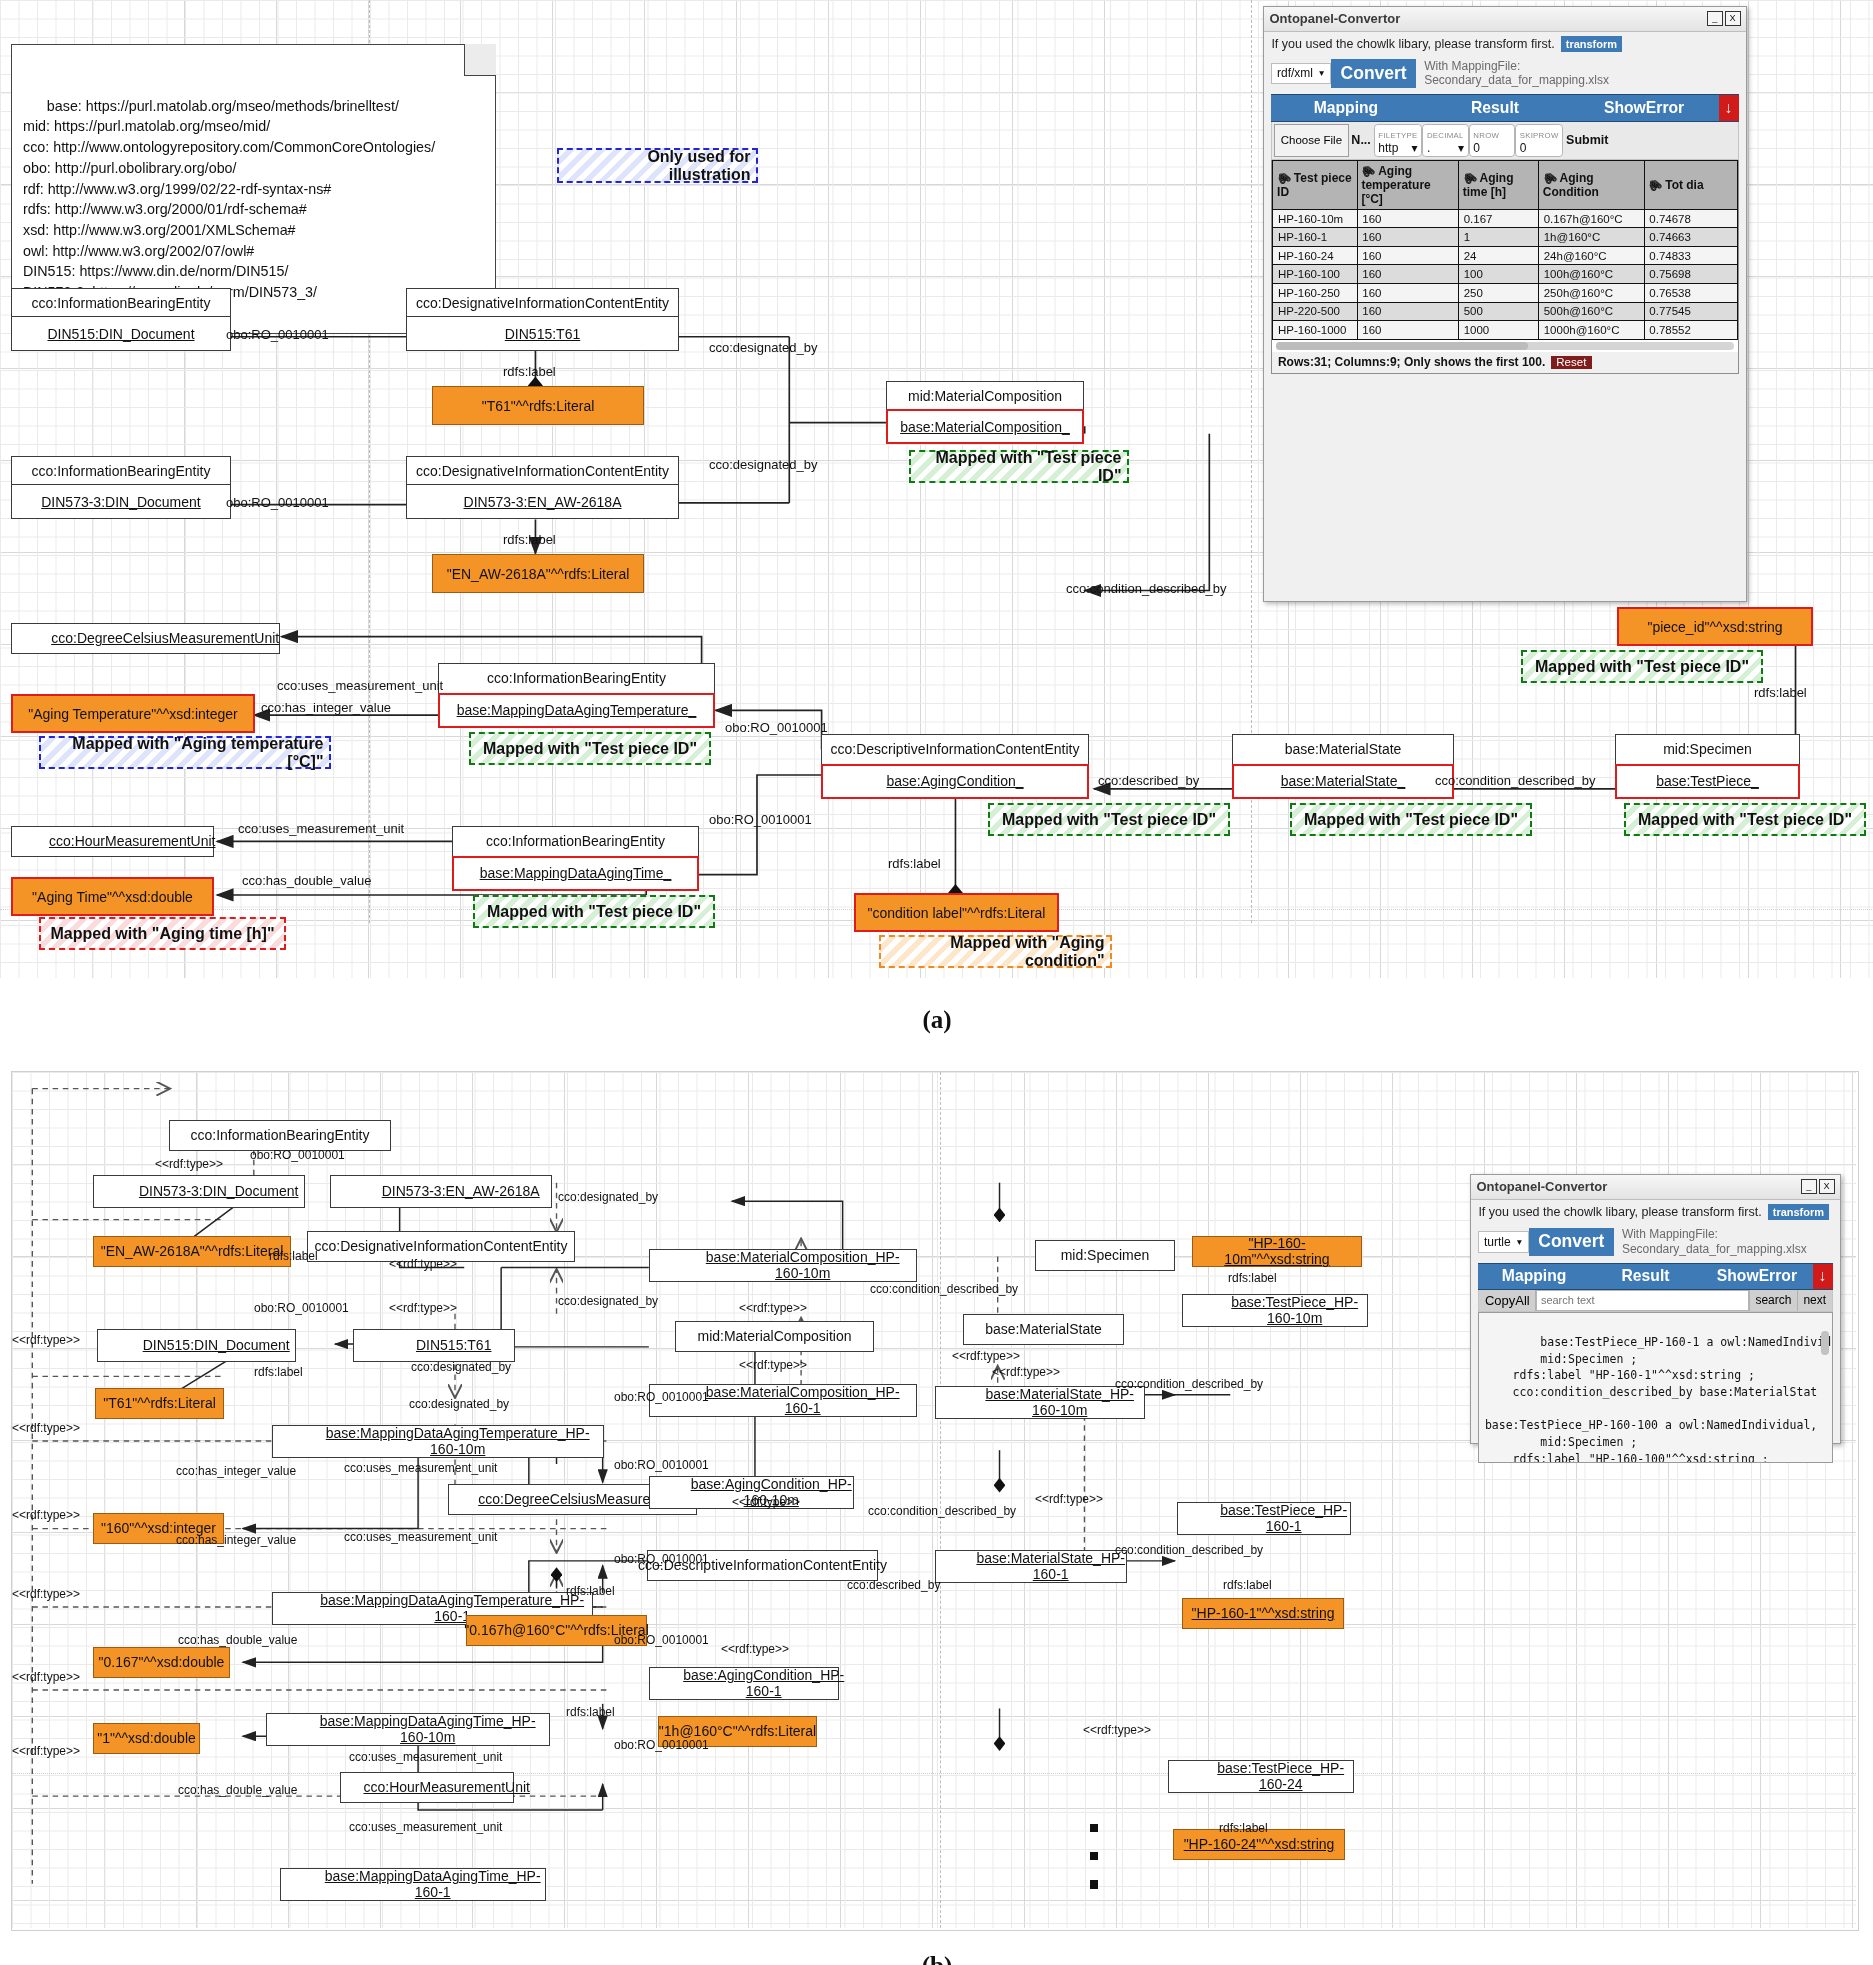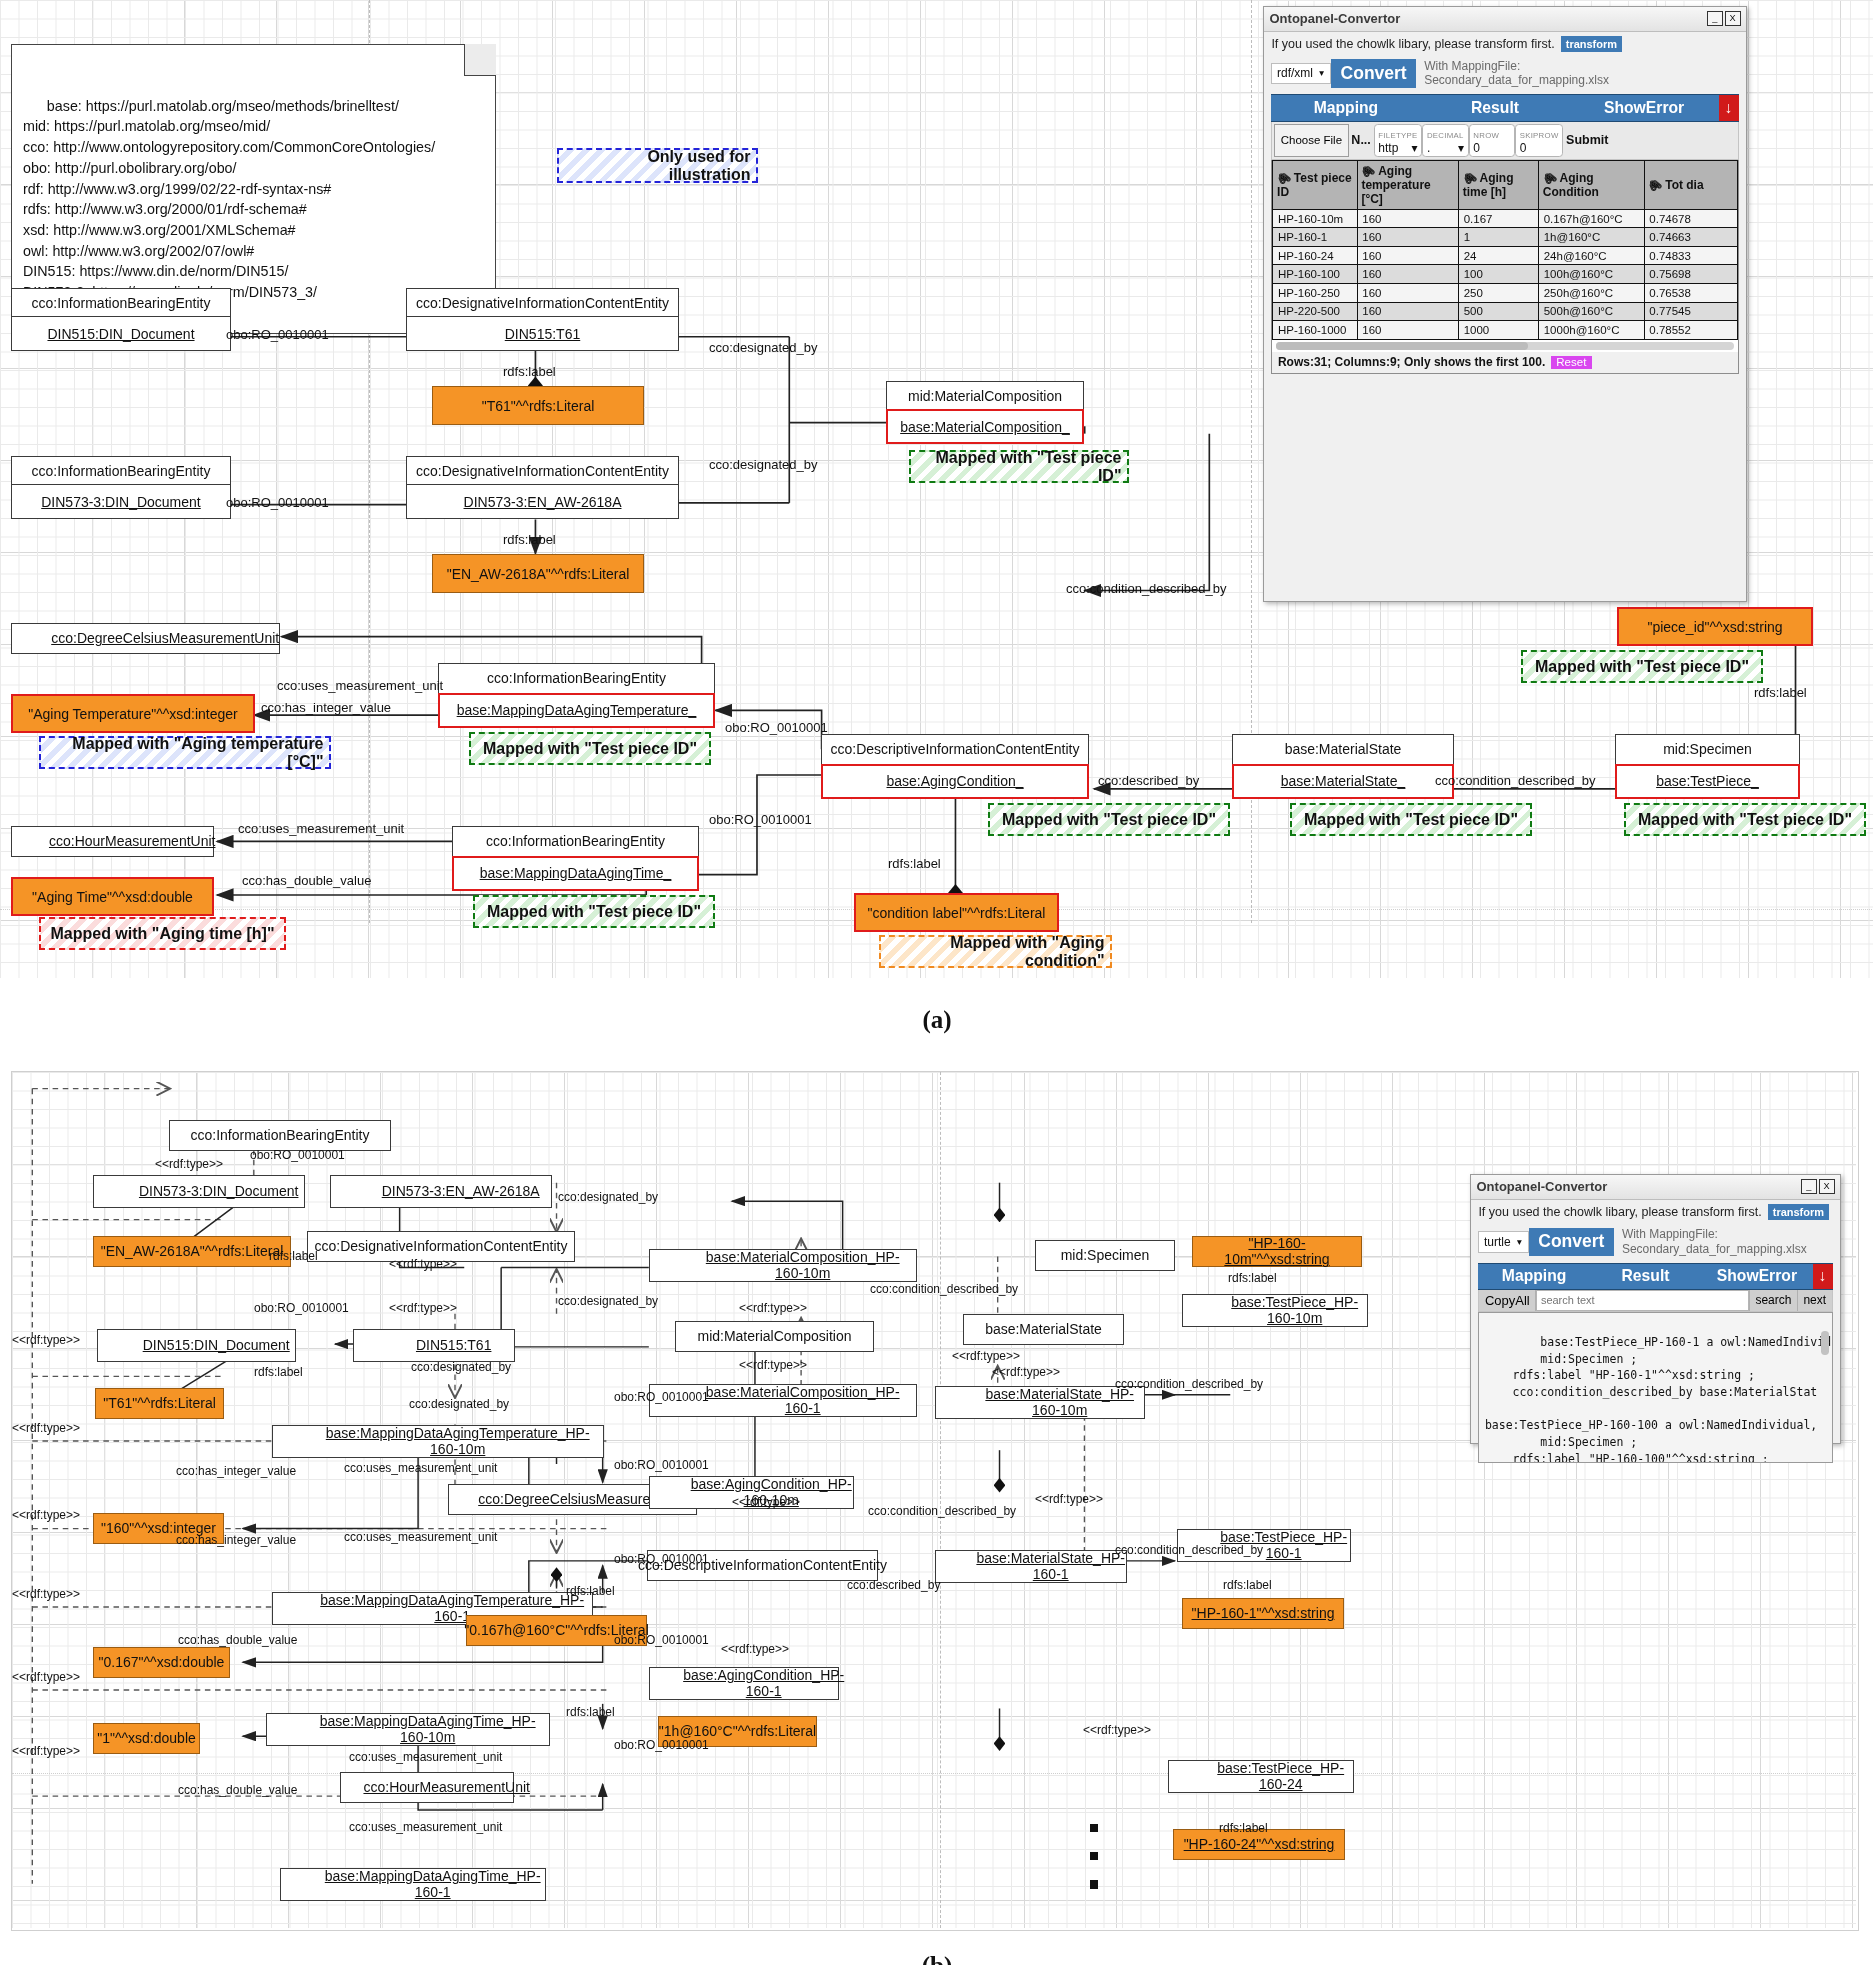--- a/index.html
+++ b/index.html
@@ -76,21 +76,21 @@
   .field .cap{font-size:7.8px;color:#8a8a8a;letter-spacing:0.3px;line-height:1.1;}
   .field .val{font-size:12px;color:#111;display:flex;align-items:center;justify-content:space-between;gap:3.7px;}
   .sub{font-size:12.5px;font-weight:bold;color:#111;display:flex;align-items:center;padding:0 2.8px;}
   table.dt{border-collapse:collapse;table-layout:fixed;background:#fff;font-size:11.5px;}
   table.dt th{background:#b4b4b4;border:1.3px solid #111;font-weight:bold;font-size:12px;
       color:#111;vertical-align:middle;padding:2.8px 3.7px;text-align:left;}
   table.dt td{border:1.1px solid #111;padding:2.8px 4.6px;color:#111;background:#f4f4f4;}
   table.dt tr.alt td{background:#dcdcdc;}
   .clip{display:inline-block;transform:rotate(-35deg);margin-right:2.8px;font-size:11px;}
   .statusbar{font-size:12px;font-weight:bold;color:#111;padding:3.7px 5.5px;display:flex;align-items:center;gap:5.5px;background:#f0f0f0;}
-  .bluebtn{background:#d946ef;color:#fff;font-size:11.5px;padding:0.9px 5.5px;font-weight:normal;}
+  .bluebtn{background:#7f1d1d;color:#fff;font-size:11.5px;padding:0.9px 5.5px;font-weight:normal;}
   .hscroll{height:8.3px;background:#d5d5d5;border-radius:4.6px;margin:1.8px 3.7px;}
   .hscroll i{display:block;height:8.3px;width:55%;background:#bcbcbc;border-radius:4.6px;}
   .ttoolbar{display:flex;align-items:stretch;background:#e9e9e9;border:0.9px solid #c4c4c4;border-top:none;}
   .ttoolbar .cbtn{background:#cfcfcf;border-right:0.9px solid #b0b0b0;font-size:13px;padding:2.8px 5.5px;}
   .ttoolbar input{flex:1;border:0.9px solid #b5b5b5;font-size:11px;padding:1.8px 3.7px;color:#9a9a9a;background:#fff;}
   .ttoolbar .sbtn{background:#cfcfcf;font-size:12px;padding:2.8px 5.5px;border-left:0.9px solid #b0b0b0;}
   .code{background:#f4f4f4;border:0.9px solid #9a9a9a;font-family:"DejaVu Sans Mono",monospace;
       font-size:11.5px;line-height:1.45;color:#111;white-space:pre;overflow:hidden;padding:4.6px 5.5px;position:relative;}
   .vscroll{position:absolute;right:2.8px;top:18.5px;width:7.4px;height:24px;background:#c2c2c2;border-radius:3.7px;}
   .caption{position:absolute;width:100%;text-align:center;font-size:25px;font-weight:bold;
@@ -514,21 +514,21 @@
     <div class="node u" style="left:637px;top:595px;width:190px;height:33px;">base:AgingCondition_HP-160-1</div>
     <div class="lit" style="left:646px;top:644px;width:159px;height:31px;">"1h@160°C"^^rdfs:Literal</div>
 
     <div class="node u" style="left:923px;top:314px;width:210px;height:33px;">base:MaterialState_HP-160-10m</div>
     <div class="node" style="left:951px;top:242px;width:161px;height:31px;">base:MaterialState</div>
     <div class="node u" style="left:923px;top:478px;width:192px;height:33px;">base:MaterialState_HP-160-1</div>
 
     <div class="lit u" style="left:1180px;top:164px;width:170px;height:31px;">"HP-160-10m"^^xsd:string</div>
     <div class="node u" style="left:1170px;top:222px;width:186px;height:33px;">base:TestPiece_HP-160-10m</div>
     <div class="node" style="left:1272px;top:537px;width:140px;height:31px;translate:-249px -369px;">mid:Specimen</div>
-    <div class="node u" style="left:1165px;top:457px;width:174px;height:33px;">base:TestPiece_HP-160-1</div>
+    <div class="node u" style="left:1165px;top:430px;width:174px;height:33px;">base:TestPiece_HP-160-1</div>
     <div class="lit u" style="left:1170px;top:526px;width:162px;height:31px;">"HP-160-1"^^xsd:string</div>
     <div class="node u" style="left:1156px;top:577px;width:186px;height:33px;translate:0 111px;">base:TestPiece_HP-160-24</div>
     <div class="lit u" style="left:1161px;top:646px;width:172px;height:31px;translate:0 111px;">"HP-160-24"^^xsd:string</div>
 
     <div class="dots" style="left:1078px;top:752px;">
         <i></i>
         <i></i>
         <i></i>
       </div>
 

